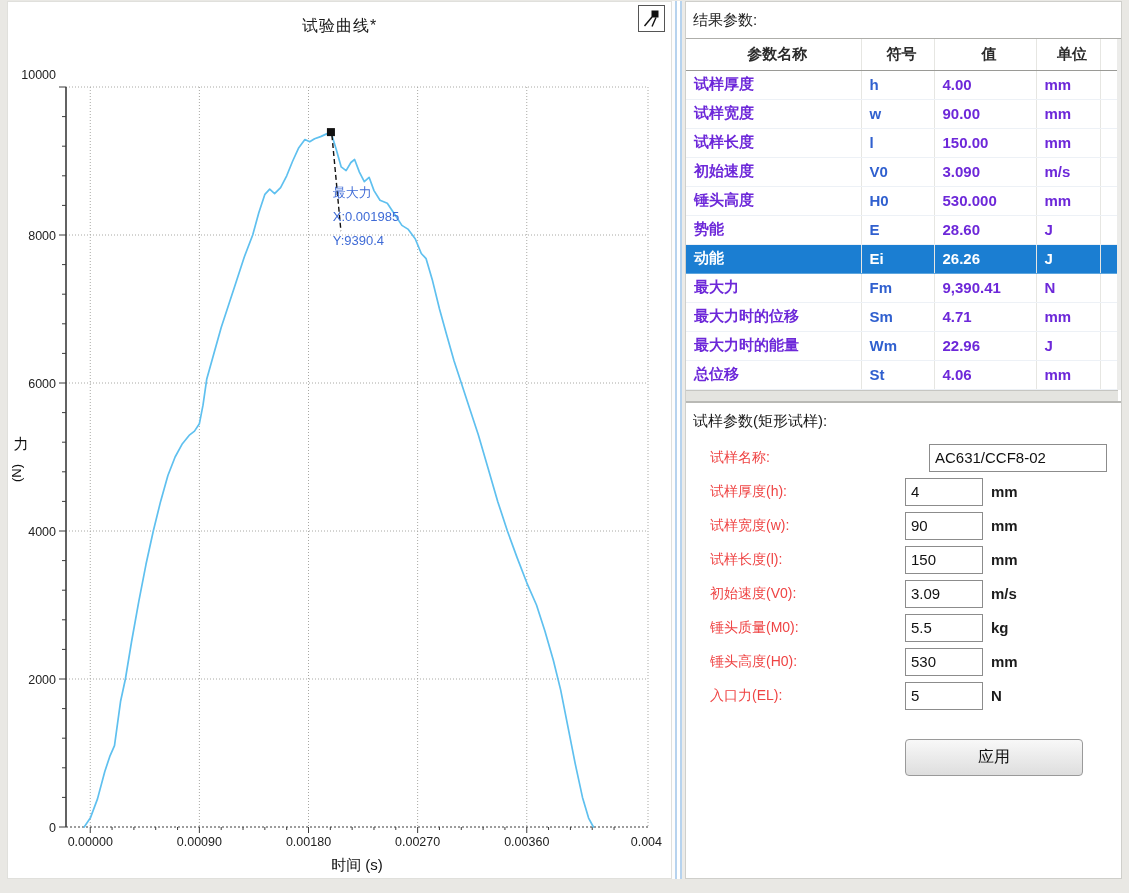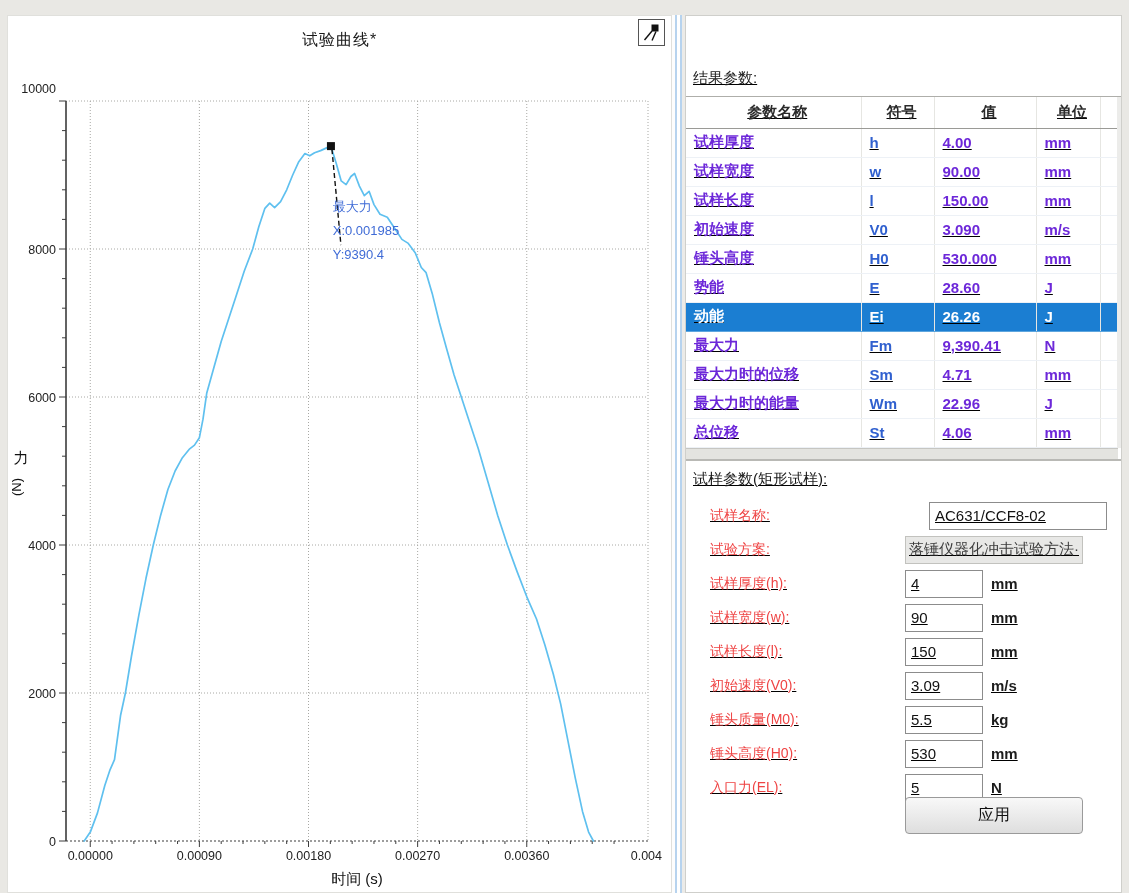--- a/index.html
+++ b/index.html
@@ -1,34 +1,34 @@
 <!DOCTYPE html>
 <html><head>
 <meta charset="utf-8">
 <style>
   * { margin:0; padding:0; box-sizing:border-box; }
   html,body { width:1129px; height:893px; overflow:hidden; }
   body { font-family:"Liberation Sans", sans-serif; background:#e9e8e4; }
-  .app { display:flex; width:1129px; height:714px; padding:15px 7px 8px 7px;text-decoration:underline; }
+  .app { display:flex; width:1129px; height:714px; padding:1px 7px 8px 7px; }
 
   
   .chart-panel { position:relative; width:665px; height:878px; background:#ffffff; border:1px solid #e0e0dc; }
   .chart-title { position:absolute; top:14px; left:0; width:100%; text-align:center; font-size:16px; color:#1a1a1a; letter-spacing:1px; }
   .marker-tool { position:absolute; top:3px; right:6px; width:27px; height:27px; background:#fff; border:1px solid #555; padding:0; cursor:pointer; }
   .chart-svg { position:absolute; top:45px; left:0; }
 
   
   .splitter { width:13px; height:878px; cursor:col-resize;
     background:linear-gradient(to right,#fdfdfd 0 3px,#b7d3ee 3px 5px,#ffffff 5px 8px,#b7d3ee 8px 10px,#ecebe8 10px 13px); }
 
   
   .right-panel { width:437px; height:878px; background:#ffffff; border:1px solid #cfcfcb; display:flex; flex-direction:column; }
   .box-title { font-size:15px; color:#1a1a1a; padding:9px 6px 8px 7px; }
   .results-box { border-bottom:2px solid #b9b9b5; }
-  .results-box .box-title { border-bottom:1px solid #aeaeaa;margin-top:44px; }
+  .results-box .box-title { border-bottom:1px solid #aeaeaa; }
   .table-wrap { position:relative; }
   table.results { border-collapse:collapse; table-layout:fixed; width:432px; font-size:15px; }
   table.results col.c-name   { width:175px; }
   table.results col.c-symbol { width:73px;  }
   table.results col.c-value  { width:102px; }
   table.results col.c-unit   { width:64px;  }
   table.results col.c-extra  { width:18px;  }
   table.results th { font-weight:600; color:#2b2b2b; text-align:center; height:31px; padding:0 0 0 8px;
                      border-bottom:1px solid #9a9a96; border-right:1px solid #e6e6e2; }
   table.results td { height:29px; padding:0 0 0 8px; font-weight:600; color:#6d28d9;
@@ -267,24 +267,20 @@
     </div>
 
     <div class="form-box">
       <div class="box-title">试样参数(矩形试样):</div>
       <div class="form-rows" id="form-rows">
           <div class="form-row">
             <div class="f-label">试样名称:</div>
             <input type="text" class="f-input wide" value="AC631/CCF8-02" style="">
           </div>
           <div class="form-row">
-            <div class="f-label">试验方案:</div>
-            <input type="text" class="f-input readonly" readonly="" value="落锤仪器化冲击试验方法·" style="">
-          </div>
-          <div class="form-row">
             <div class="f-label">试样厚度(h):</div>
             <input type="text" class="f-input narrow" value="4" style="">
             <span class="f-unit">mm</span>
           </div>
           <div class="form-row">
             <div class="f-label">试样宽度(w):</div>
             <input type="text" class="f-input narrow" value="90" style="">
             <span class="f-unit">mm</span>
           </div>
           <div class="form-row">

